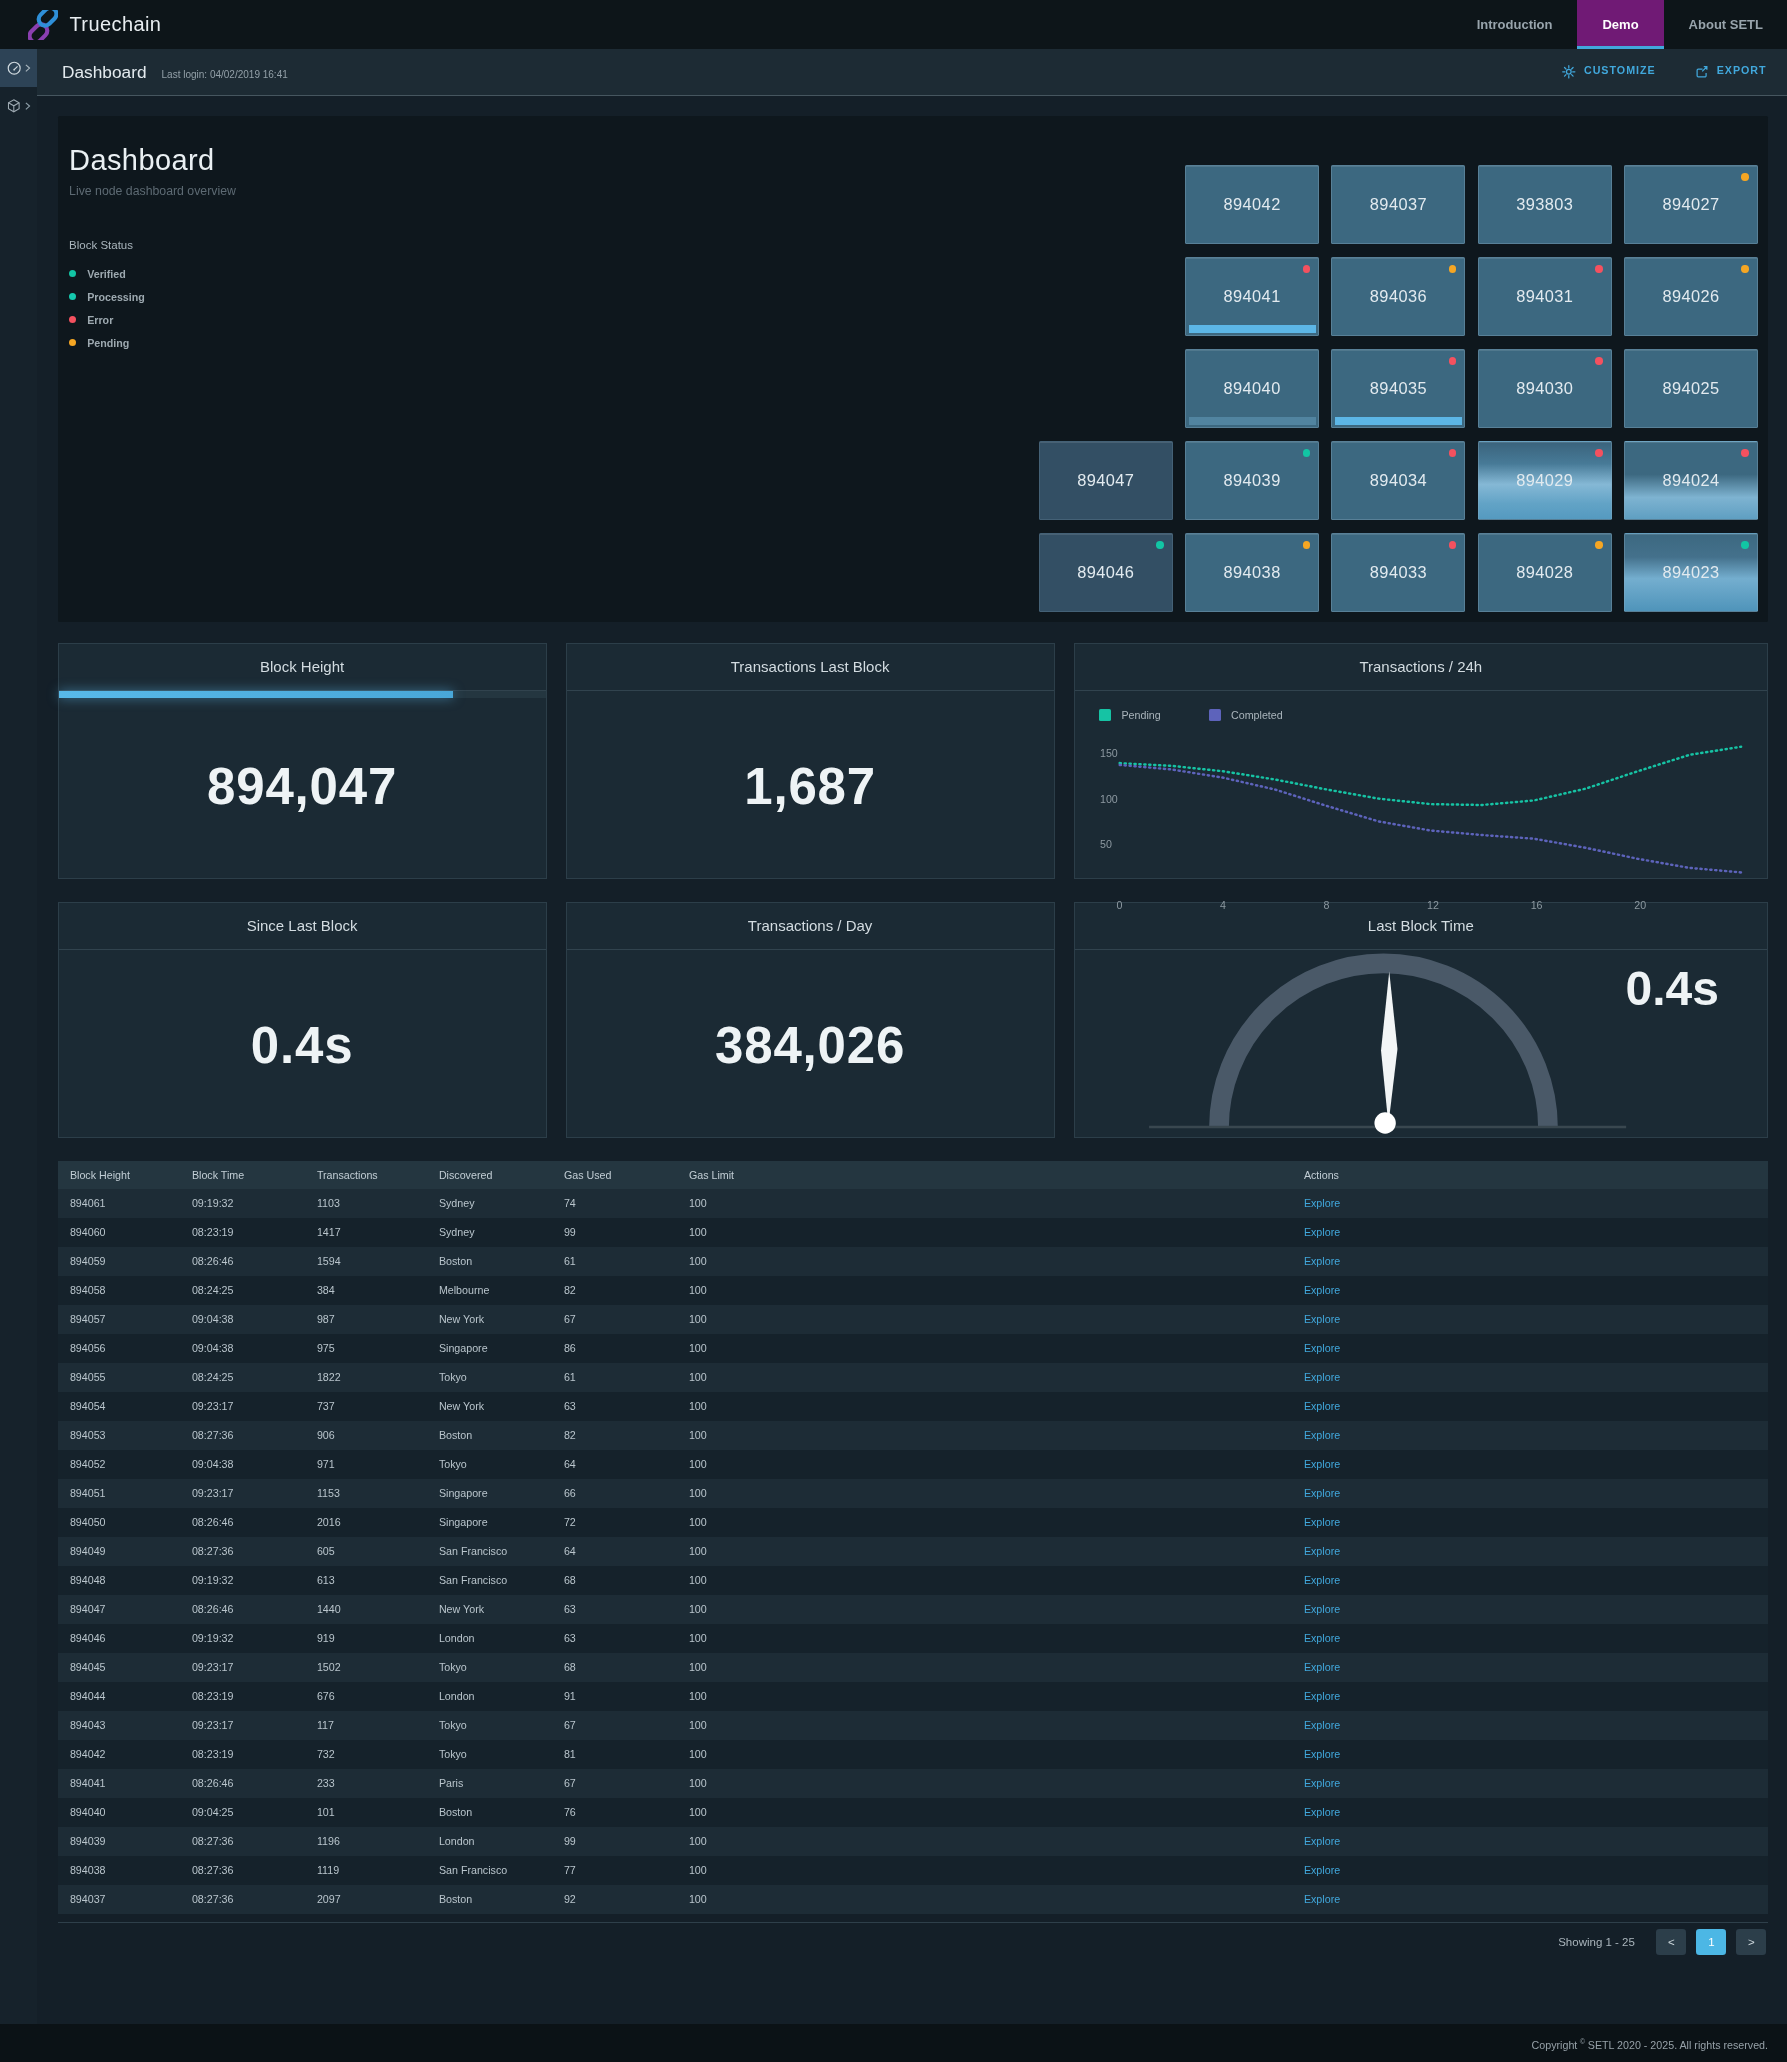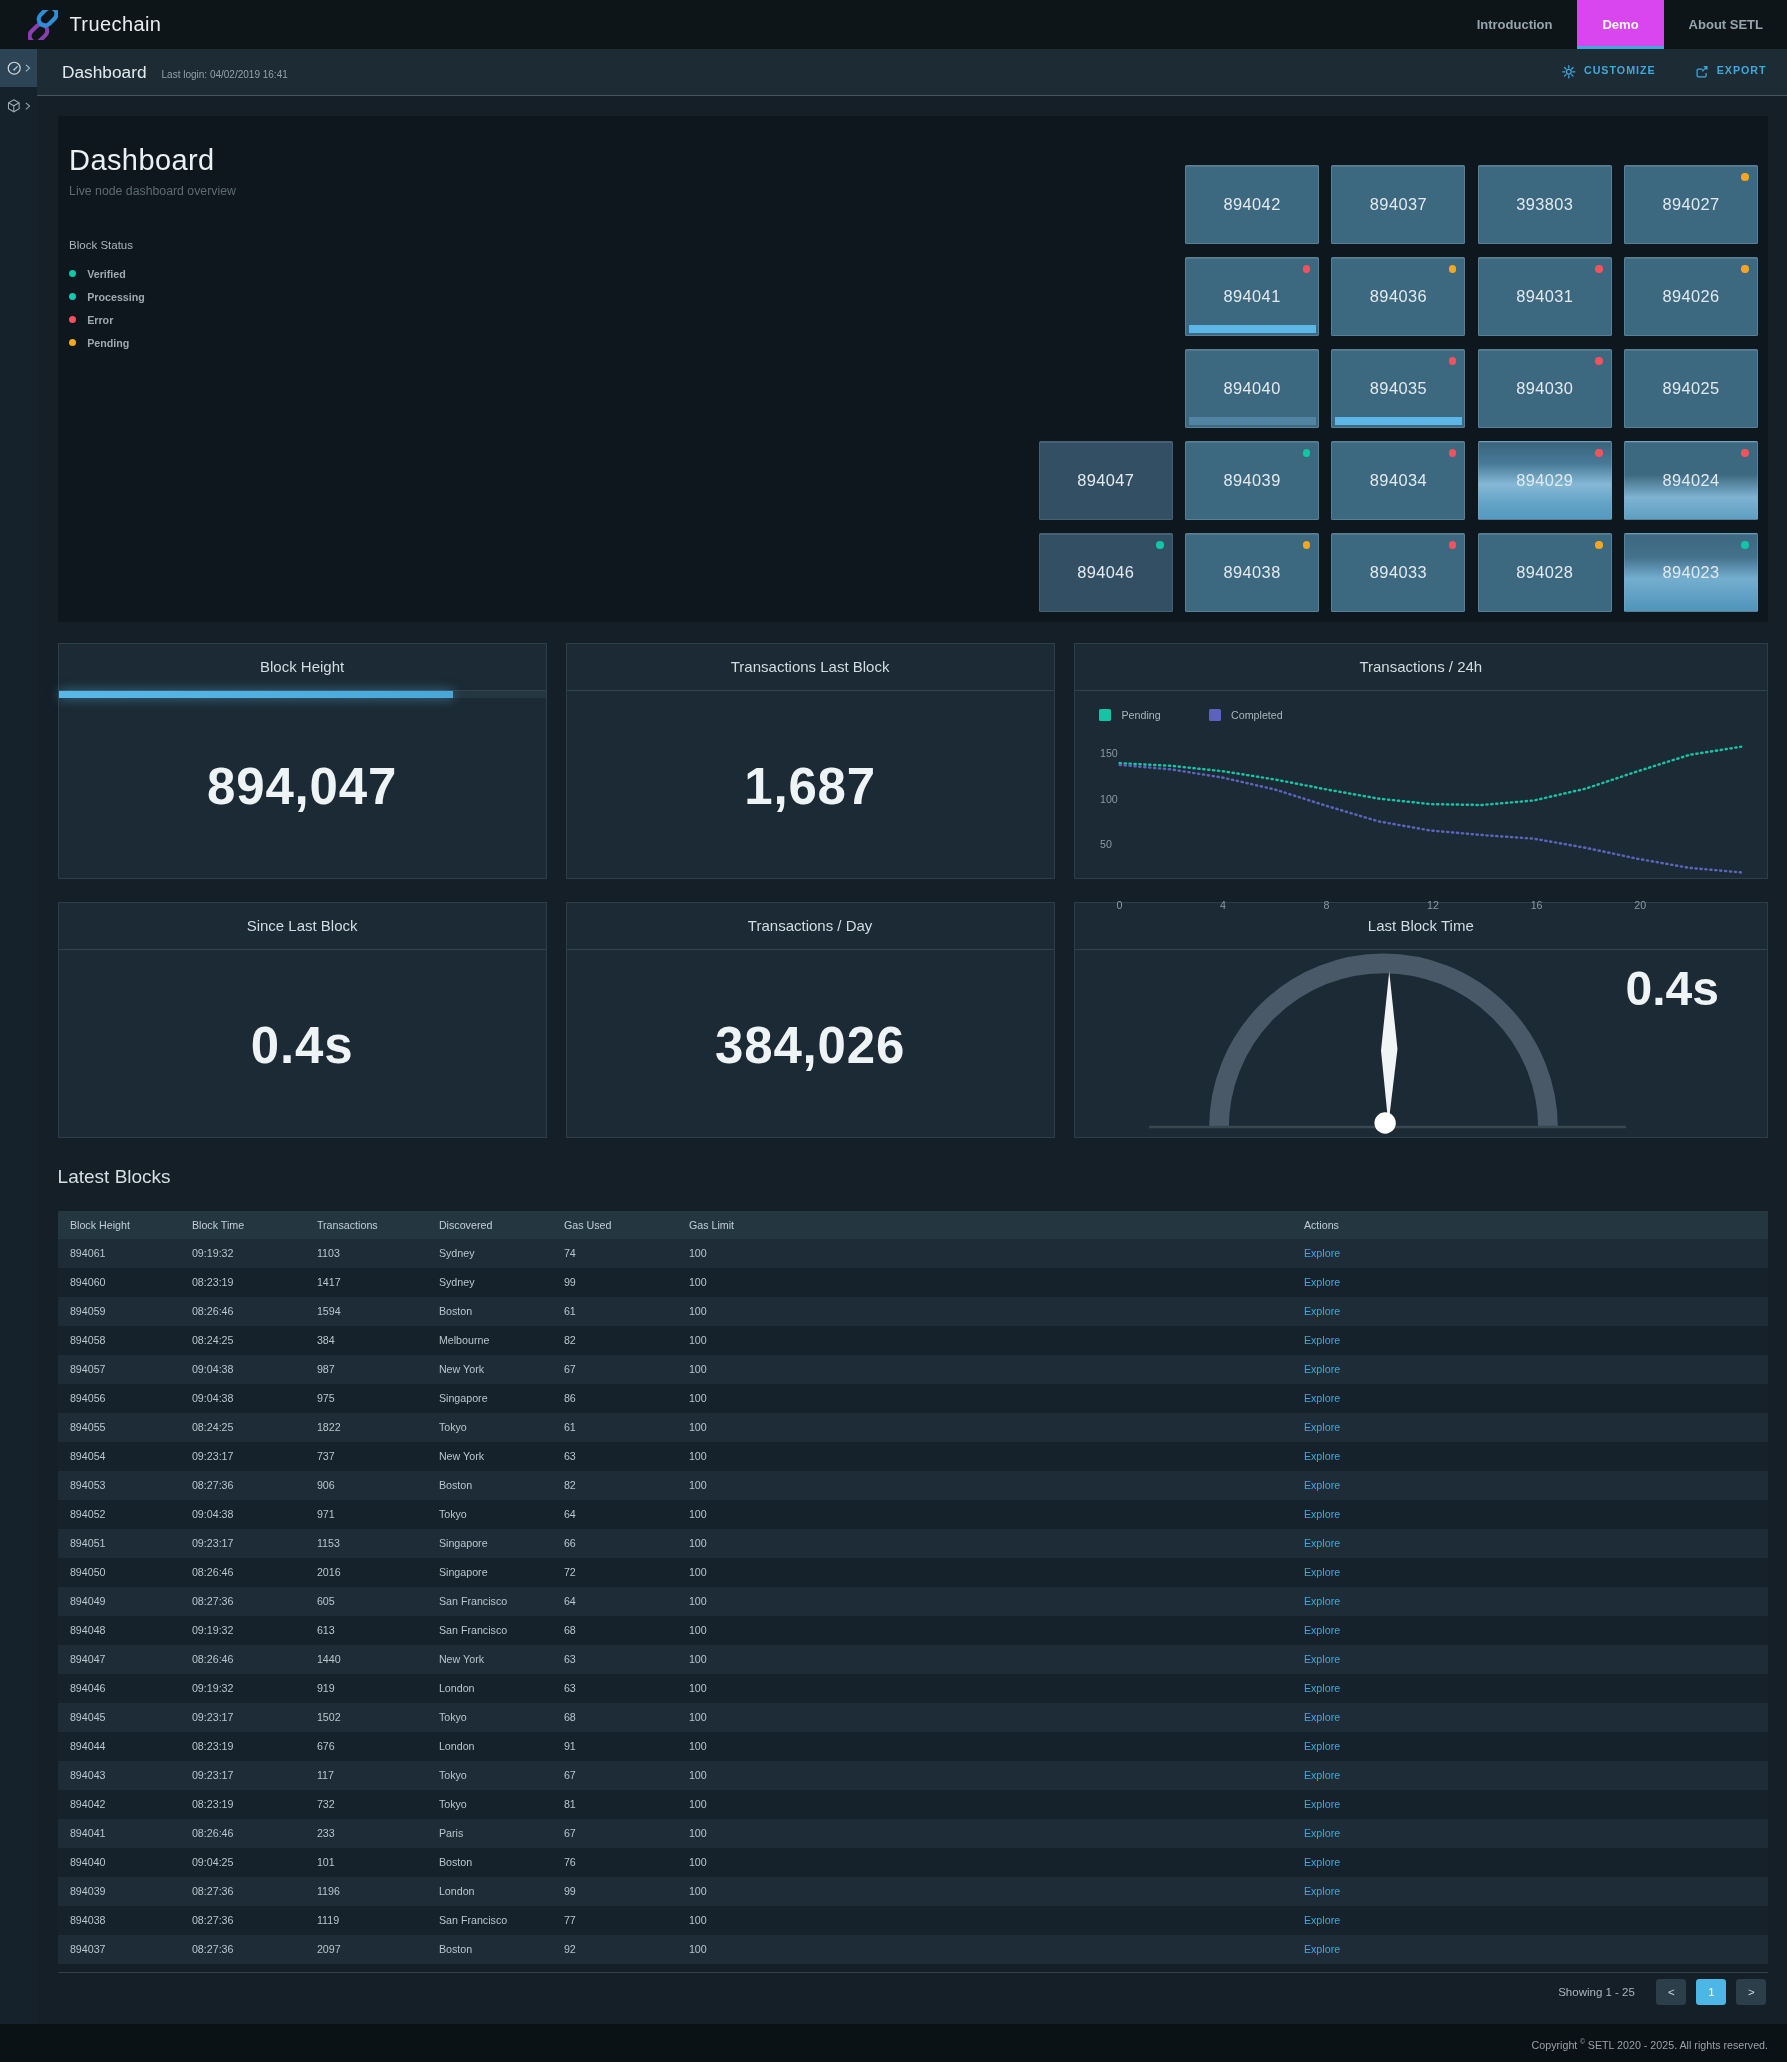--- a/index.html
+++ b/index.html
@@ -15,21 +15,21 @@
     height:49px; background:#0d1519; display:flex; align-items:stretch;
     flex:0 0 auto;
   }
   .brand { display:flex; align-items:center; gap:11.5px; padding-left:28px; }
   .brand-name { font-size:20px; font-weight:300; color:#e8edf0; letter-spacing:0.4px; }
   .topnav { margin-left:auto; display:flex; align-items:stretch; }
   .nav-item {
     display:flex; align-items:center; padding:0 25px; font-size:13px;
     color:#98a4ac; cursor:pointer; position:relative; font-weight:700;
   }
-  .nav-item.active { background:#d946ef; color:#ffffff; }
+  .nav-item.active { background:#701a75; color:#ffffff; }
   .nav-item.active::after {
     content:""; position:absolute; left:0; right:0; bottom:0; height:3.3px; background:#41a8dc;
   }
   
   .shell { display:flex; flex:1 1 auto; min-height:0; }
   .sidebar { width:37px; background:#16222b; flex:0 0 auto; padding-top:0; }
   .side-item {
     height:38px; display:flex; align-items:center; justify-content:center; gap:3.3px;
     cursor:pointer;
   }
@@ -382,21 +382,20 @@
             <svg width="691" height="188" viewBox="0 0 840 228" style="display:block;margin:0 auto;">
               <path d="M 175 216 A 200 200 0 0 1 575 216" fill="none" stroke="#4a5968" stroke-width="24"></path>
               <line x1="90" y1="215" x2="670" y2="215" stroke="#39474f" stroke-width="3"></line>
               <polygon points="382,26 392,120 381,212 372,122" fill="#f2f5f6"></polygon>
               <circle cx="377" cy="210" r="13" fill="#ffffff"></circle>
             </svg>
           </div>
         </div>
       </div>
 
-      <div class="section-title">Latest Blocks</div>
       <table class="blocks">
         <colgroup>
           <col style="width:122px">
             <col style="width:125px">
             <col style="width:122px">
           <col style="width:125px">
             <col style="width:125px">
             <col style="width:615px">
             <col>
         </colgroup>

